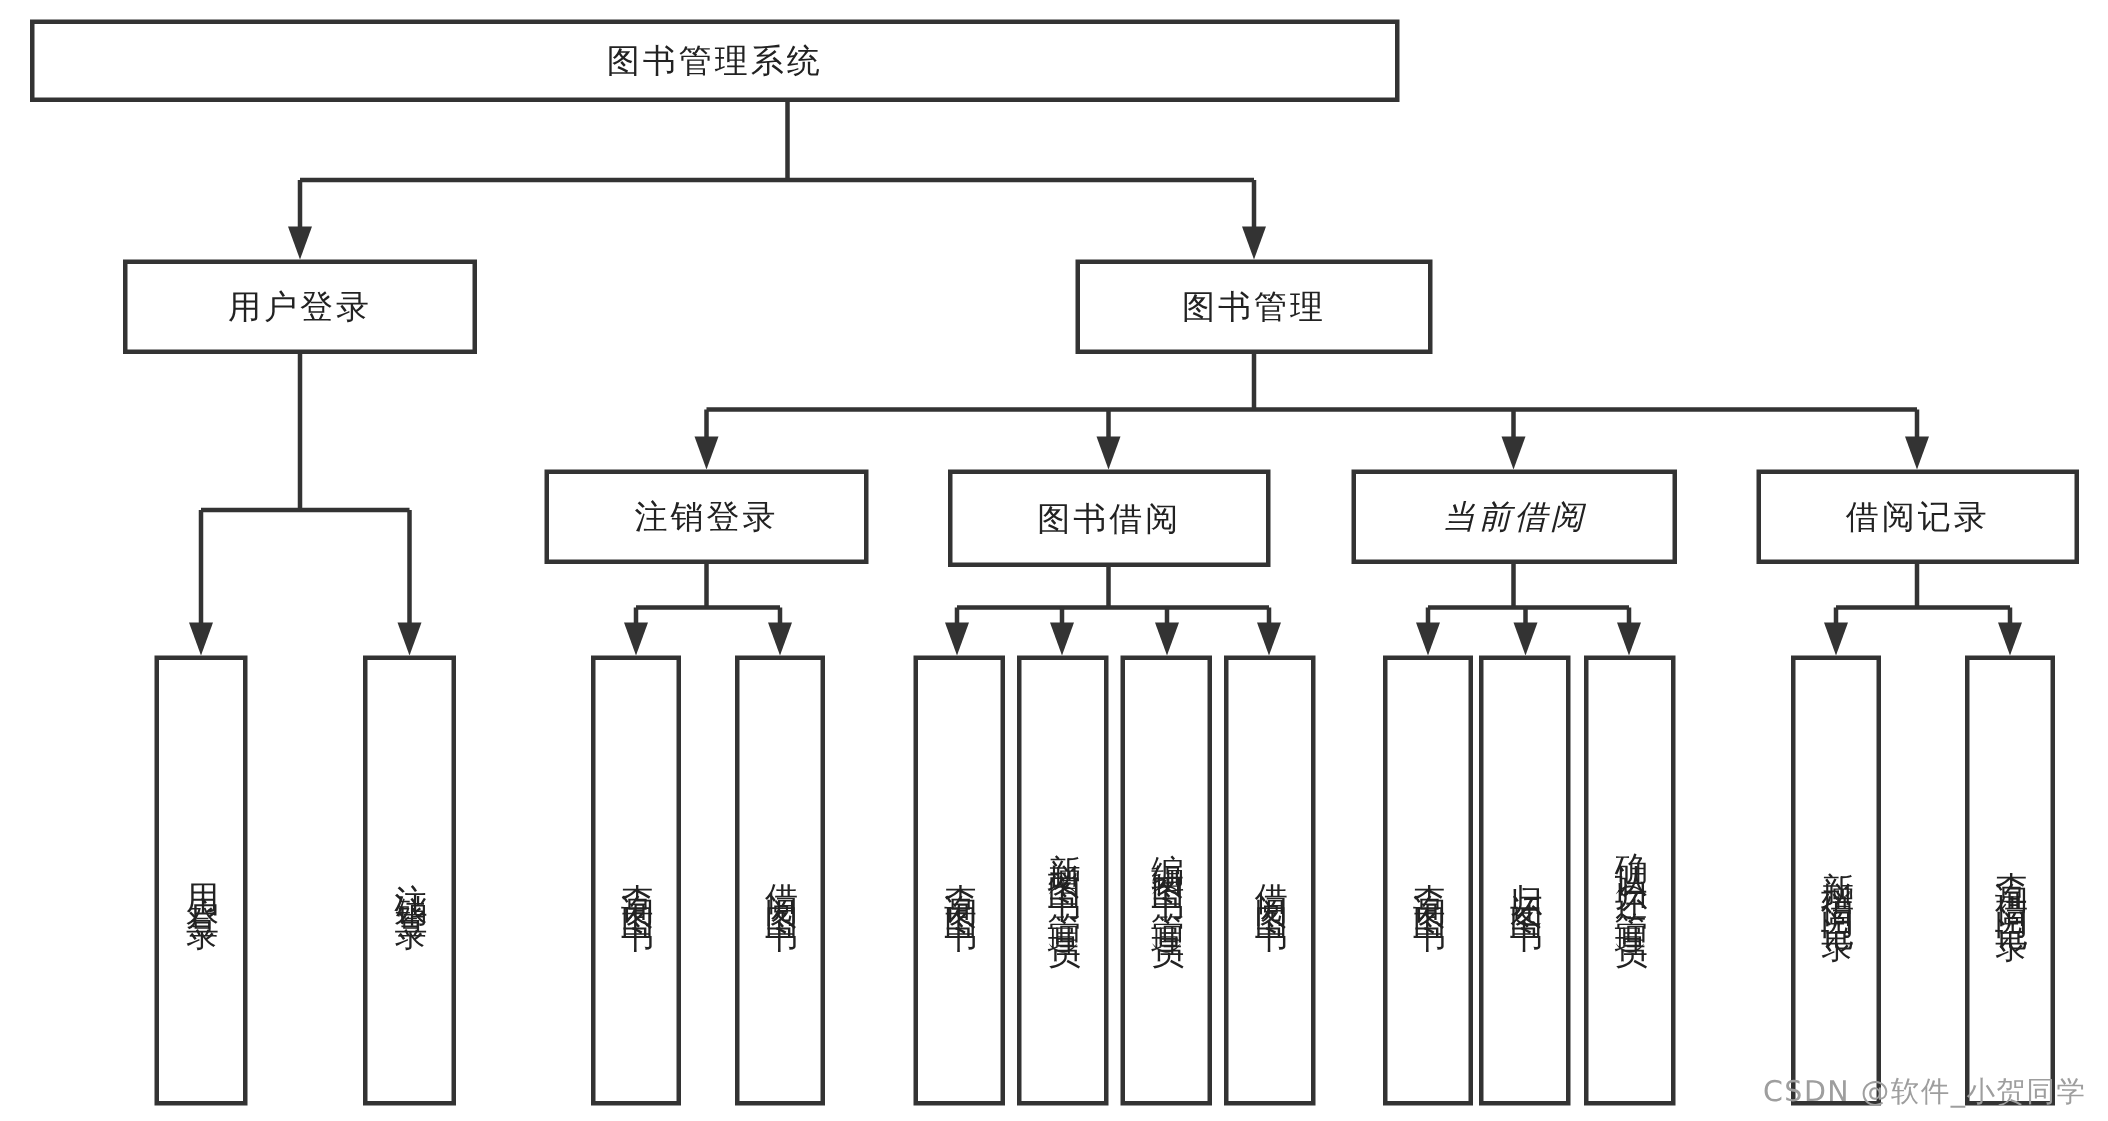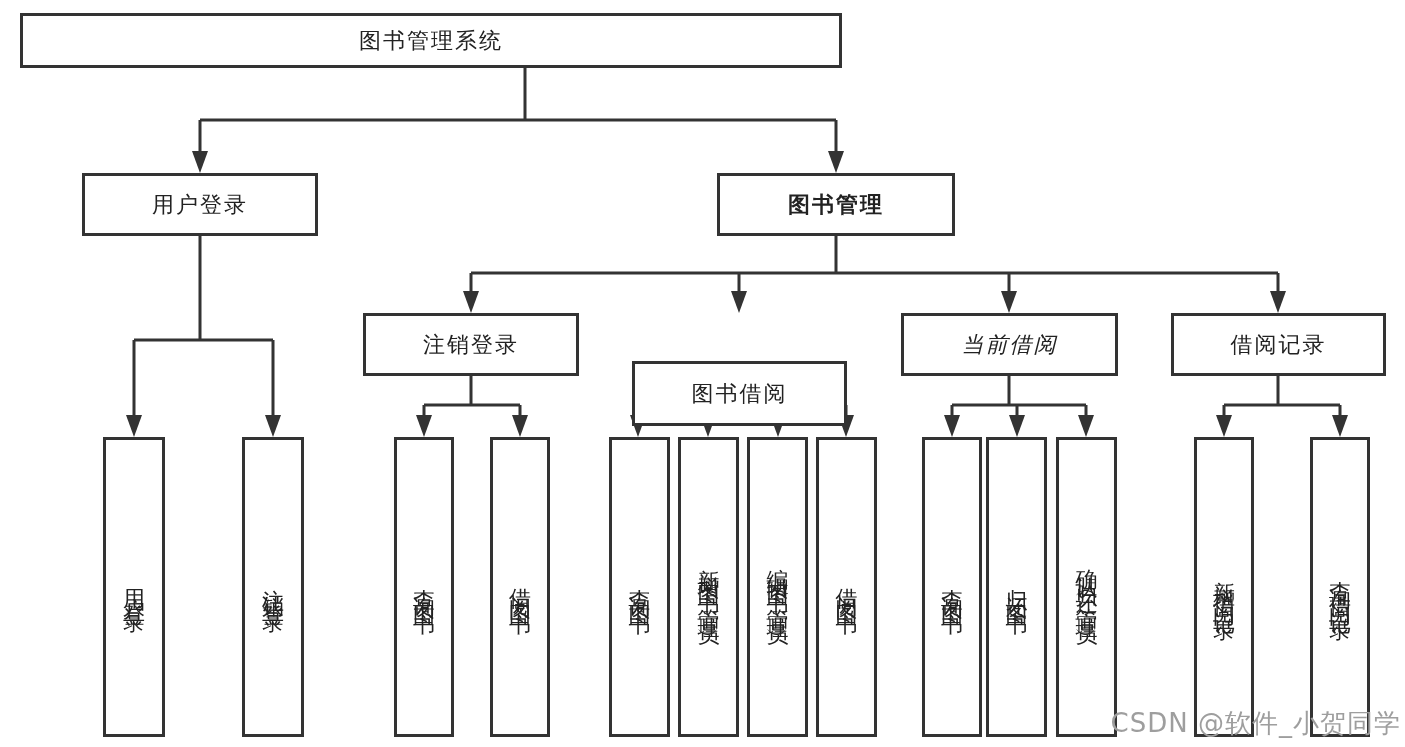--- a/index.html
+++ b/index.html
@@ -34,23 +34,23 @@
     white-space: nowrap;
   }
   .node.v {
     writing-mode: vertical-rl;
     font-size: 22px;
     letter-spacing: 8px;
     line-height: 1;
   }
   #watermark {
     position: absolute;
-    right: 4px;
+    right: 14px;
     bottom: 6px;
-    font-size: 26px;
+    font-size: 19px;
     color: #9e9e9e;
     letter-spacing: 1px;
     z-index: 3;
     white-space: nowrap;
   }
 </style>
 </head>
 <body>
 
 <div id="stage">
@@ -86,27 +86,27 @@
       <polygon points="770,415 786,415 778,437"></polygon>
       <polygon points="838,415 854,415 846,437"></polygon>
       <polygon points="944,415 960,415 952,437"></polygon>
       <polygon points="1009,415 1025,415 1017,437"></polygon>
       <polygon points="1078,415 1094,415 1086,437"></polygon>
       <polygon points="1216,415 1232,415 1224,437"></polygon>
       <polygon points="1332,415 1348,415 1340,437"></polygon>
     </g>
   </svg>
 
-  <div class="node h" style="left:20px; top:13px; width:822px; height:55px;">图书管理系统</div>
+  <div class="node h" style="left:20px; top:13px; width:913px; height:55px;">图书管理系统</div>
 
   <div class="node h" style="left:82px; top:173px; width:236px; height:63px;">用户登录</div>
-  <div class="node h" style="left:717px; top:173px; width:238px; height:63px;font-weight:bold;">图书管理</div>
+  <div class="node h" style="left:717px; top:173px; width:238px; height:63px;">图书管理</div>
 
   <div class="node h" style="left:363px; top:313px; width:216px; height:63px;">注销登录</div>
-  <div class="node h" style="left:632px; top:313px; width:215px; height:65px;margin-top:48px;">图书借阅</div>
+  <div class="node h" style="left:632px; top:313px; width:215px; height:65px;">图书借阅</div>
   <div class="node h" style="left:901px; top:313px; width:217px; height:63px;font-style:italic;">当前借阅</div>
   <div class="node h" style="left:1171px; top:313px; width:215px; height:63px;">借阅记录</div>
 
   <div class="node v" style="left:103px; top:437px; width:62px; height:300px;">用户登录</div>
   <div class="node v" style="left:242px; top:437px; width:62px; height:300px;">注销登录</div>
 
   <div class="node v" style="left:394px; top:437px; width:60px; height:300px;">查询图书</div>
   <div class="node v" style="left:490px; top:437px; width:60px; height:300px;">借阅图书</div>
 
   <div class="node v" style="left:609px; top:437px; width:61px; height:300px;">查询图书</div>

